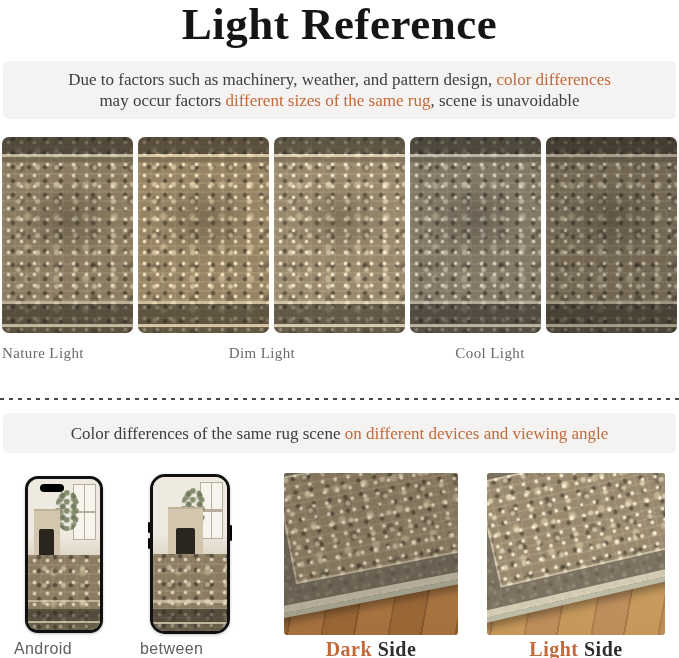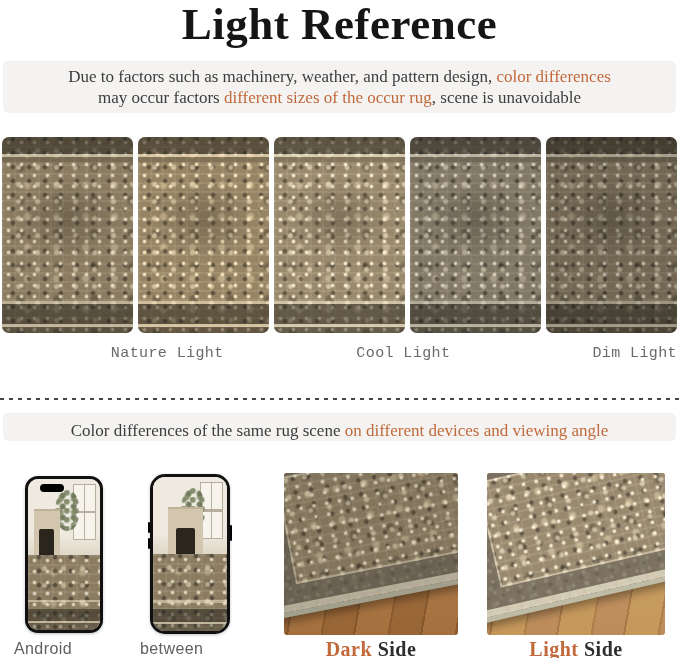--- a/index.html
+++ b/index.html
@@ -22,22 +22,22 @@
   .note-panel {
     position:absolute; left:3px; right:3px; background:#f4f3f1;
     border-radius:5px; display:flex; align-items:center; justify-content:center;
     text-align:center;
   }
   .note-panel .txt {
     font-size:17px; line-height:21px; color:#3d3d3d;
     font-family:"Liberation Serif","DejaVu Serif",serif;
   }
   .accent { color:#c2693b; }
-  #intro-panel { top:61px; height:52px; }
-  #device-panel { top:413px; height:28px;align-items:flex-end; }
+  #intro-panel { top:61px; height:58px; }
+  #device-panel { top:413px; height:40px; }
 
   
   .rug-tex {
     background-color:#8a7b61;
     background-image:
       radial-gradient(circle, rgba(235,226,200,0.85) 1px, rgba(235,226,200,0.25) 2px, transparent 3px),
       radial-gradient(circle, rgba(221,209,179,0.65) 1.5px, transparent 3.5px),
       radial-gradient(circle, rgba(48,42,32,0.55) 1.5px, transparent 3px),
       radial-gradient(circle, rgba(206,191,156,0.55) 2px, transparent 5px),
       radial-gradient(circle, rgba(58,51,39,0.42) 2.5px, transparent 5.5px),
@@ -67,22 +67,22 @@
         rgba(40,36,28,0.48) 97% 100%);
   }
   .f-nature { filter:none; }
   .f-warm   { filter:sepia(0.22) saturate(1.1) brightness(1.03); }
   .f-bright { filter:brightness(1.12) contrast(0.96); }
   .f-cool   { filter:saturate(0.72) brightness(0.97); }
   .f-dim    { filter:brightness(0.84) saturate(0.9); }
 
   #rug-label-row { top:345px; left:2px; right:2px; display:flex; gap:5px; }
   .rug-label {
-    flex:1 1 0; text-align:right;
-    font-family:Liberation Mono, monospace;
+    flex:1 1 0; text-align:left;
+    font-family:Liberation Serif, serif;
     font-size:15px; color:#6a6a6a; letter-spacing:0.4px;
   }
 
   
   #divider {
     top:398px; left:0; width:679px; height:2px;
     background:repeating-linear-gradient(to right, #474747 0 4px, transparent 4px 9px);
   }
 
   
@@ -182,21 +182,21 @@
 </head>
 <body>
 
 <div>
 
   <h1 class="page-title">Light Reference</h1>
 
   <div class="note-panel" id="intro-panel">
     <div class="txt">
       <span>Due to factors such as machinery, weather, and pattern design, </span><span class="accent">color differences</span><br>
-      <span>may occur factors </span><span class="accent">different sizes of the occur rug</span><span>, scene is unavoidable</span>
+      <span>may occur factors </span><span class="accent">different sizes of the same rug</span><span>, scene is unavoidable</span>
     </div>
   </div>
 
   <div class="abs" id="rug-row">
     <div class="rug-card rug-tex f-nature">
         <div class="bands"></div>
       </div>
     <div class="rug-card rug-tex f-warm">
         <div class="bands"></div>
       </div>
@@ -206,22 +206,22 @@
     <div class="rug-card rug-tex f-cool">
         <div class="bands"></div>
       </div>
     <div class="rug-card rug-tex f-dim">
         <div class="bands"></div>
       </div>
   </div>
 
   <div class="abs" id="rug-label-row">
     <div class="rug-label">Nature Light</div>
+    <div class="rug-label">Dim Light</div>
     <div class="rug-label">Cool Light</div>
-    <div class="rug-label">Dim Light</div>
   </div>
 
   <div class="abs" id="divider"></div>
 
   <div class="note-panel" id="device-panel">
     <div class="txt">
       <span>Color differences of the same rug scene </span><span class="accent">on different devices and viewing angle</span>
     </div>
   </div>
 

